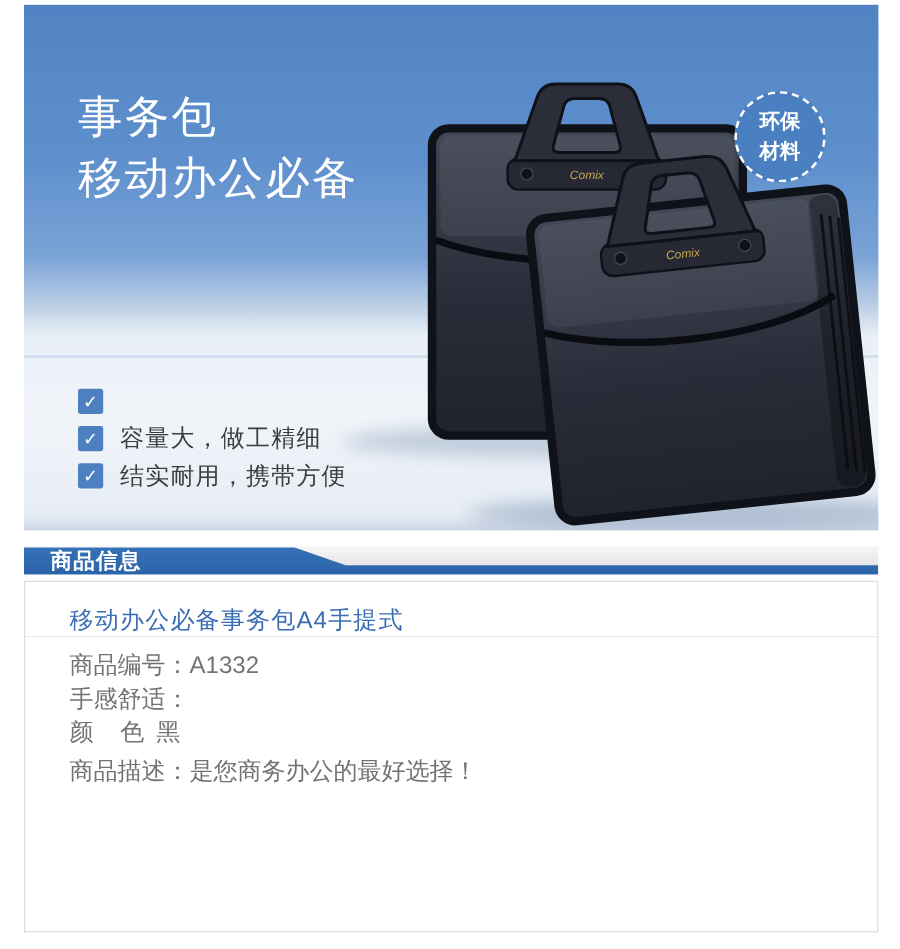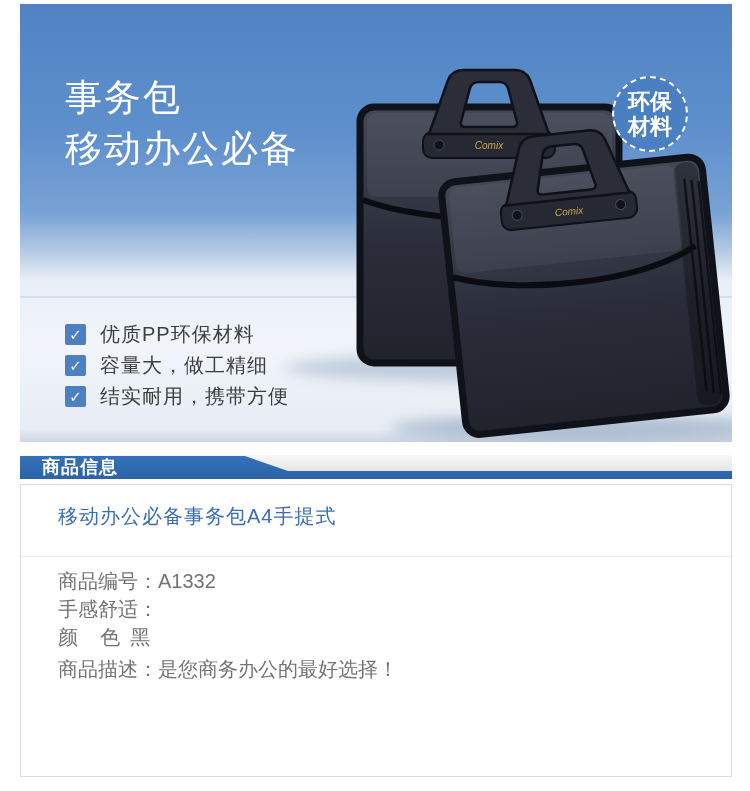--- a/index.html
+++ b/index.html
@@ -13,41 +13,41 @@
       repeating-linear-gradient(180deg, rgba(168,192,218,0) 0 292px,
         rgba(168,192,218,.38) 292px 294px, rgba(255,255,255,0) 294px 300px),
       linear-gradient(180deg,#5183c4 0%,#5f90cd 30%,#7aa3d6 48%,#b9cde5 57%,
         #e9eff7 63%,#f1f5fa 78%,#e7edf5 97%,#ccd6e6 100%);}
   .banner-svg{position:absolute;left:0;top:0;}
   .hero-title{position:absolute;left:45px;top:68px;color:#fff;font-size:37px;
     line-height:51px;font-weight:500;letter-spacing:2px;}
   .badge{position:absolute;left:592px;top:72px;width:76px;height:76px;border-radius:50%;
     background:#4a80c1;border:2px dashed #fff;box-sizing:border-box;
     display:flex;flex-direction:column;align-items:center;justify-content:center;
-    color:#fff;font-size:22px;font-weight:bold;line-height:25px;}
+    color:#fff;font-size:17px;font-weight:bold;line-height:25px;}
   .features{position:absolute;left:45px;top:320px;}
   .feature{display:flex;align-items:center;height:21px;margin-bottom:10px;}
   .checkbox{width:21px;height:21px;background:#4d80c1;color:#fff;font-size:15px;
     font-weight:bold;display:flex;align-items:center;justify-content:center;
     margin-right:14px;border-radius:2px;}
   .feature-text{font-size:20px;color:#3d3d3d;letter-spacing:1px;}
 
   
   .header-shade{position:absolute;left:20px;top:455px;width:712px;height:16px;
     background:linear-gradient(180deg,#f7f7f7,#e6e6e6);}
   .section-tab{position:absolute;left:20px;top:456px;width:712px;height:23px;
     background:linear-gradient(180deg,#3571b7,#2b63a8);
     clip-path:polygon(0 0,225px 0,268px 15px,100% 15px,100% 100%,0 100%);
     color:#fff;font-size:18px;font-weight:bold;line-height:22px;
     padding-left:22px;box-sizing:border-box;letter-spacing:1px;}
 
   
   .panel{position:absolute;left:20px;top:484px;width:712px;height:293px;
     background:#fff;border:1px solid #dcdcdc;box-sizing:border-box;}
-  .panel-title{margin:18px 0 26px 0;padding-left:37px;font-size:20px;
+  .panel-title{margin:18px 0 0 0;padding-left:37px;font-size:20px;
     font-weight:500;color:#3a6db4;letter-spacing:1px;}
   .panel-divider{height:1px;background:#eaeaea;}
   .specs{padding:10px 30px 0 37px;}
   .spec-row{display:flex;line-height:28px;font-size:20px;color:#737373;}
   .spec-label{white-space:pre;}
   .spec-row.gap .spec-value{margin-left:10px;}
   .desc-row{margin-top:5px;line-height:26px;}
   .desc-lines{display:block;}
 </style>
 </head>
@@ -111,21 +111,20 @@
     </div>
 
     <div class="badge">
       <span>环保</span>
       <span>材料</span>
     </div>
 
     <div class="features">
       <div class="feature">
         <span class="checkbox">✓</span>
-        <span class="feature-text">优质PP环保材料</span>
       </div>
       <div class="feature">
         <span class="checkbox">✓</span>
         <span class="feature-text">容量大，做工精细</span>
       </div>
       <div class="feature">
         <span class="checkbox">✓</span>
         <span class="feature-text">结实耐用，携带方便</span>
       </div>
     </div>

